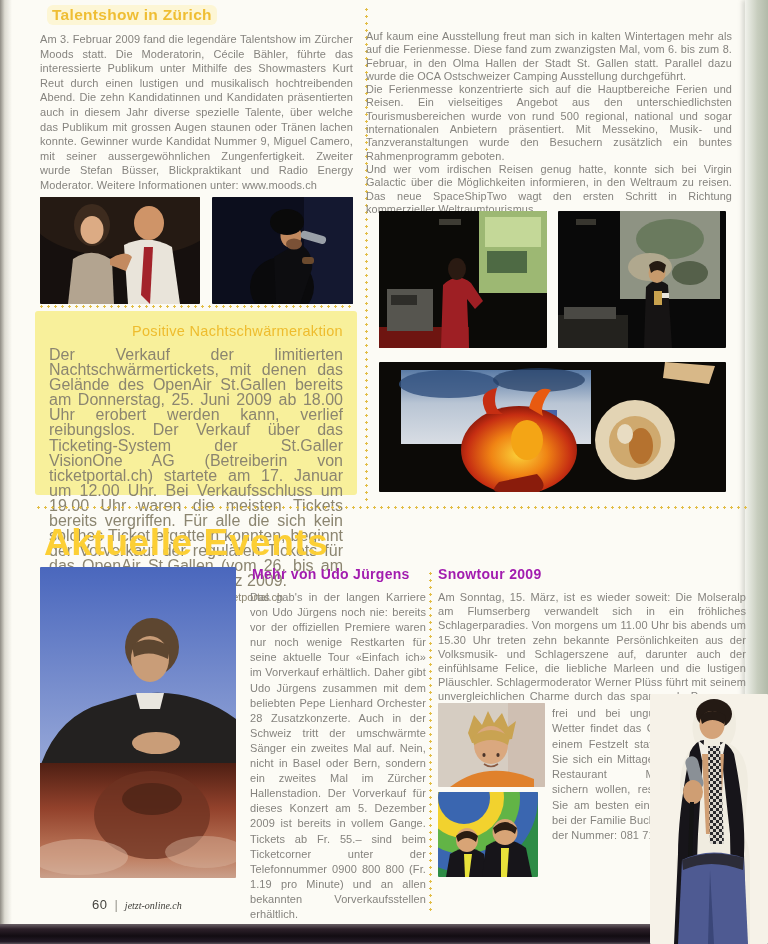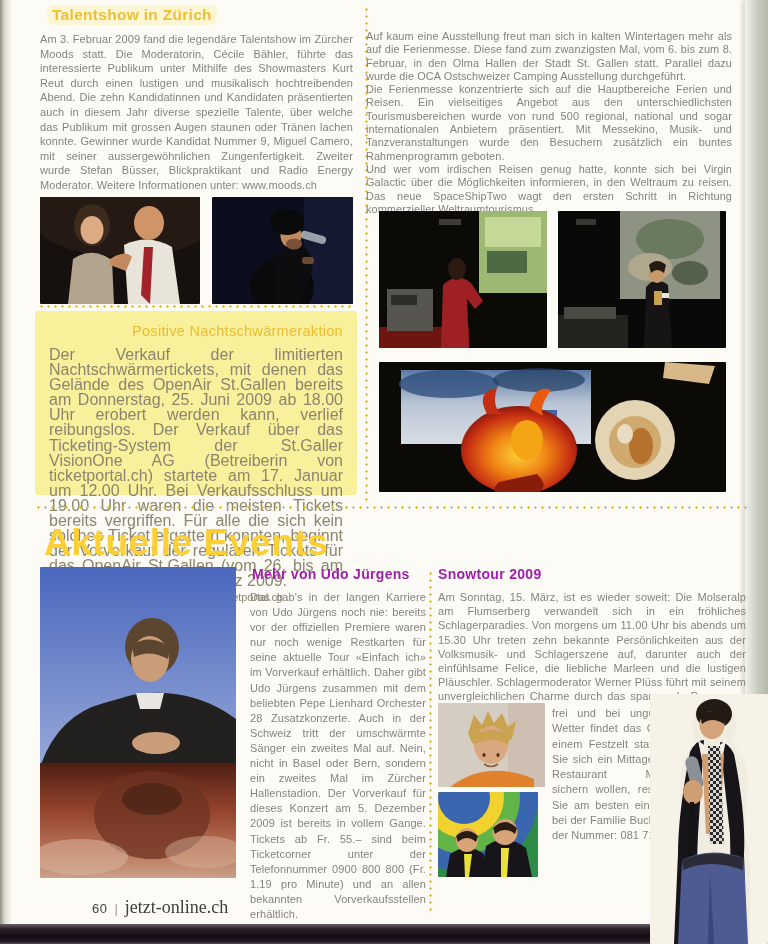--- a/index.html
+++ b/index.html
@@ -40,21 +40,21 @@
   .dot-v{position:absolute;width:3px;background-image:radial-gradient(circle,#e2bd45 1.1px,transparent 1.3px);
     background-size:3px 7px;background-repeat:repeat-y;}
 
   .photo{position:absolute;overflow:hidden;border-radius:1px;}
   .photo svg{display:block;width:100%;height:100%;}
 
   
   .footer{position:absolute;left:48px;top:897px;font-size:13px;color:#45443f;z-index:4;}
   .footer .num{font-weight:normal;letter-spacing:.5px;margin-left:44px;}
   .footer .sep{color:#9a998f;margin:0 7px;font-weight:300;}
-  .footer .site{font-family:"Liberation Serif",serif;font-size:18px;color:#3f3e39;}
+  .footer .site{font-family:"Liberation Serif",serif;font-style:italic;font-size:10px;color:#3f3e39;}
 </style>
 </head>
 <body>
 
 <div class="page">
 
   <div class="left-edge"></div>
   <div class="right-edge"></div>
   <div class="bottom-bar"></div>
 

